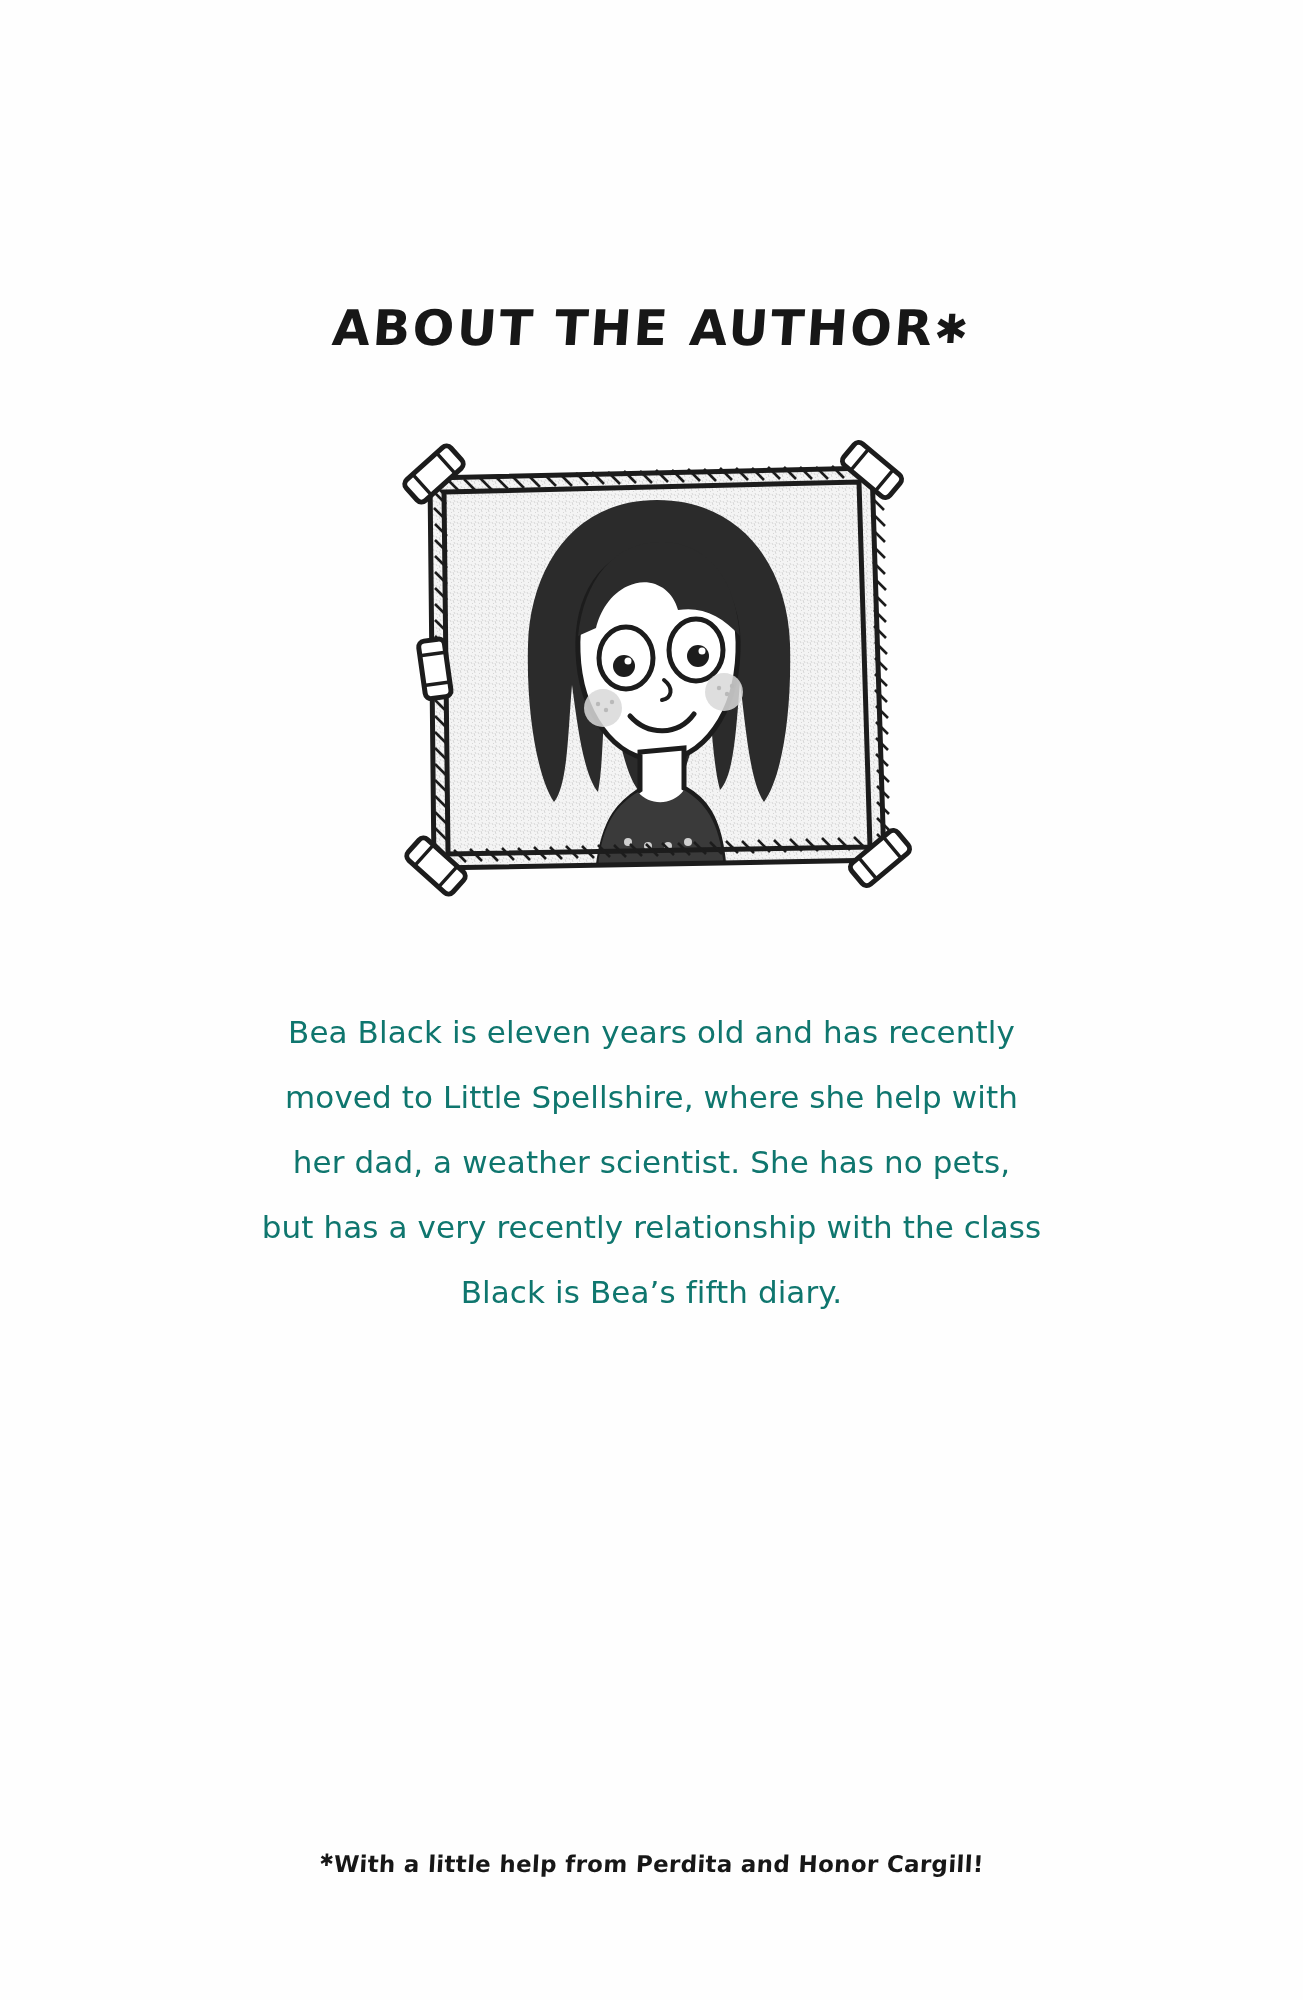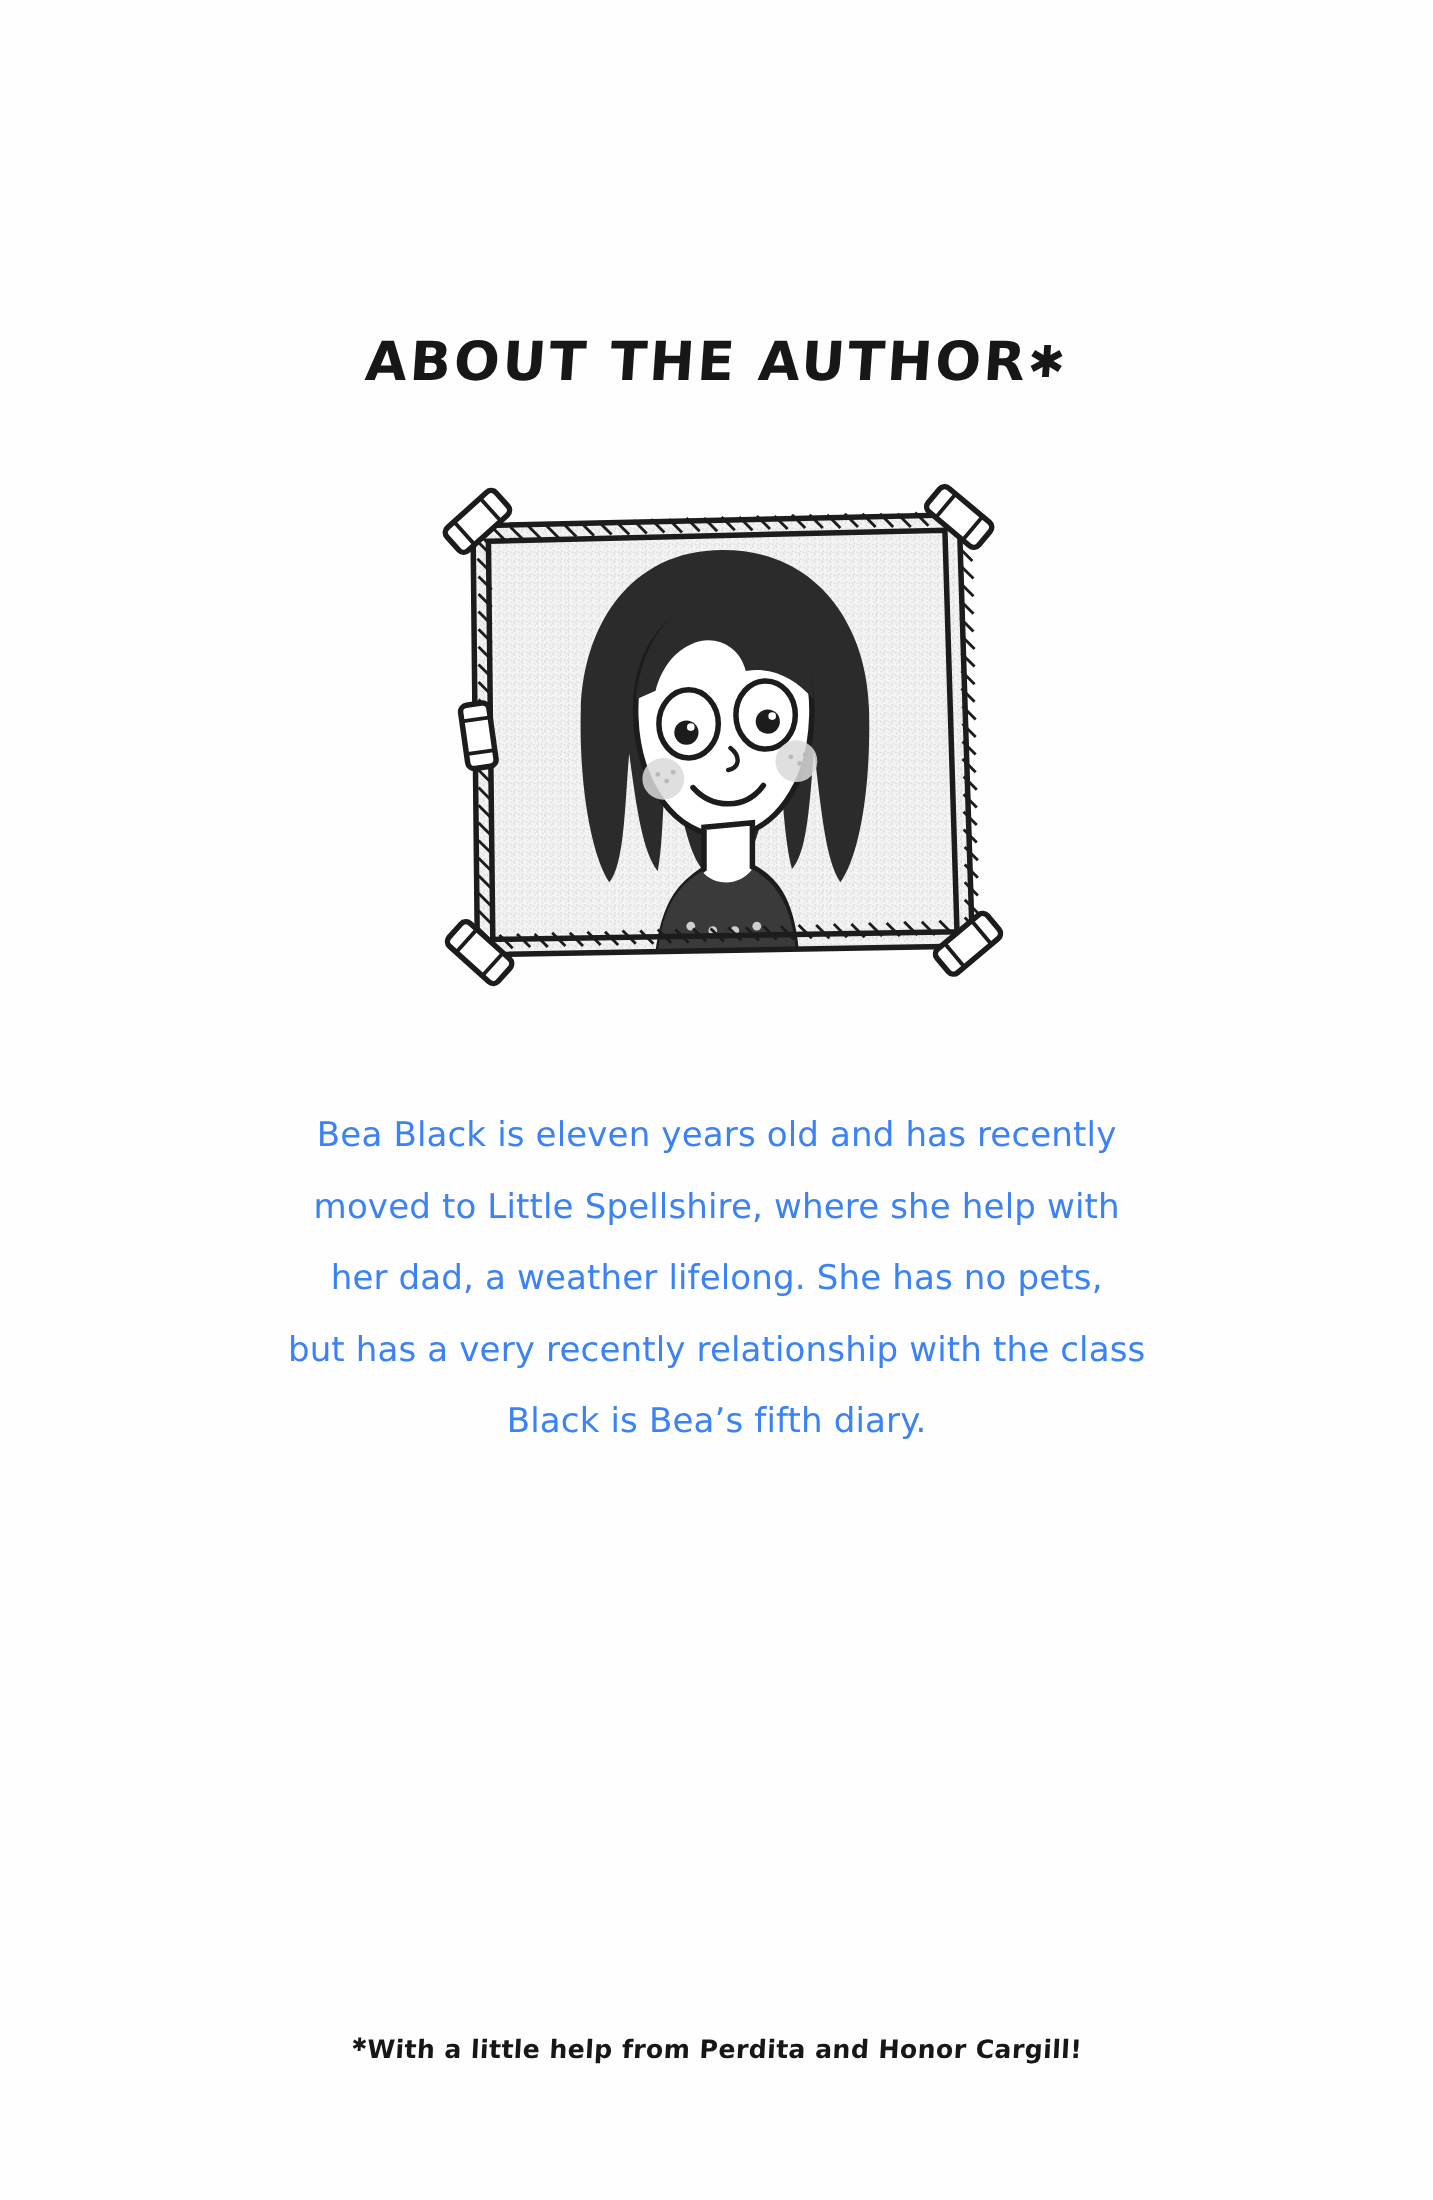--- a/index.html
+++ b/index.html
@@ -57,21 +57,21 @@
   .bio {
     position: absolute;
     top: 1000px;
     left: 50%;
     transform: translateX(-50%);
     width: 880px;
     text-align: center;
     font-family: "DejaVu Sans", sans-serif;
     font-size: 31px;
     line-height: 65px;
-    color: #3b82f6;
+    color: #0f766e;
     letter-spacing: 0.1px;
   }
   .bio p {
     margin: 0;
   }
   .footnote {
     position: absolute;
     top: 1850px;
     left: 0;
     width: 100%;
@@ -207,21 +207,21 @@
           <rect x="32" y="226" width="58" height="26" rx="6"></rect>
           <path d="M46,226 L46,252 M76,226 L76,252" stroke-width="3.5"></path>
         </g>
       </g>
     </svg>
   </div>
 
   <div class="bio">
     <p>Bea Black is eleven years old and has recently</p>
     <p>moved to Little Spellshire, where she help with</p>
-    <p>her dad, a weather lifelong. She has no pets,</p>
+    <p>her dad, a weather scientist. She has no pets,</p>
     <p>but has a very recently relationship with the class</p>
     <p>Black is Bea’s fifth diary.</p>
   </div>
 
   <div class="footnote">
     <span class="fstar">✱</span><span>With a little help from Perdita and Honor Cargill!</span>
   </div>
 
 </div>
 

